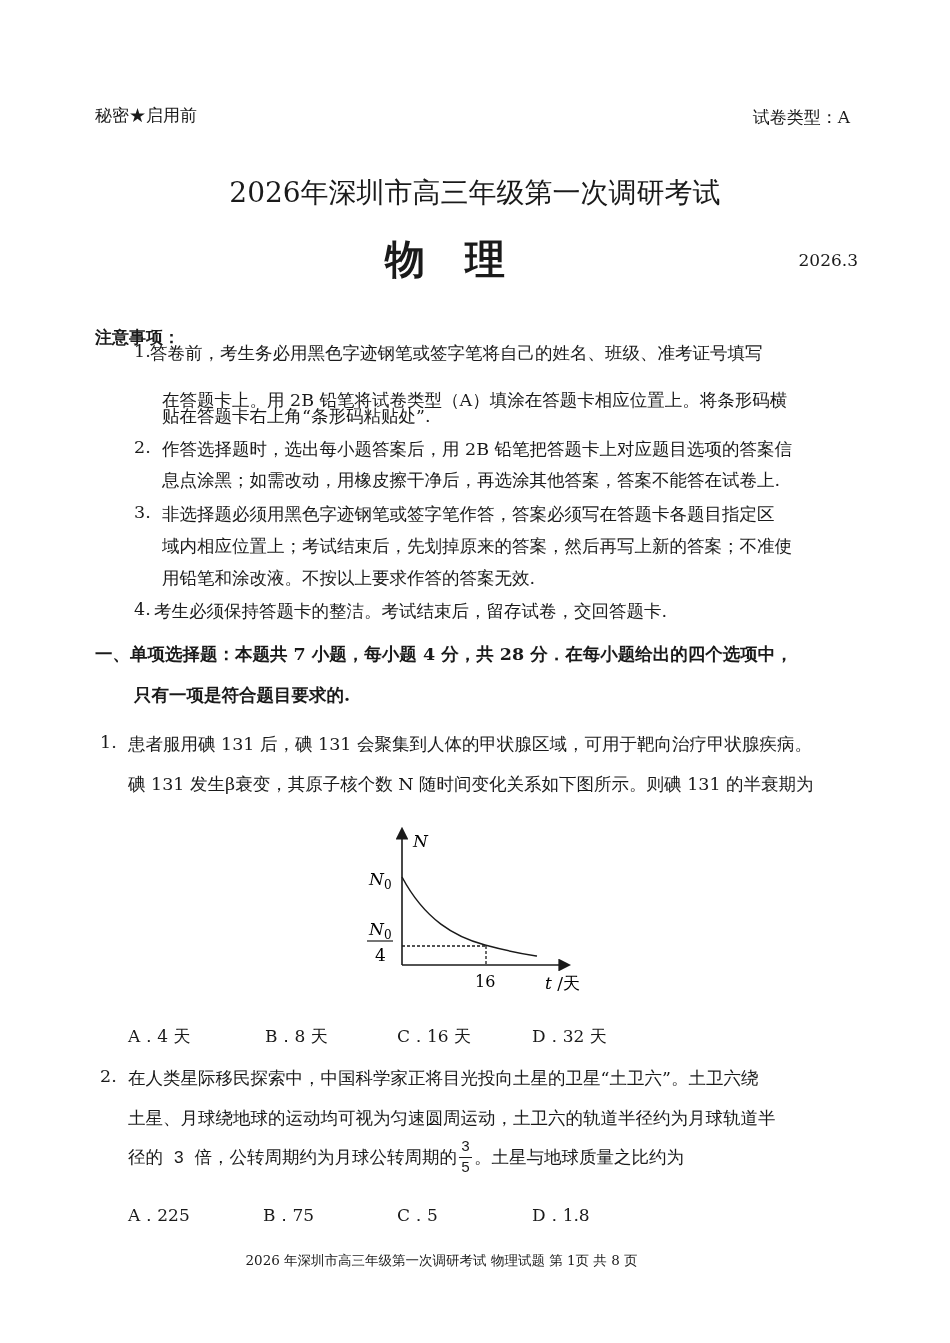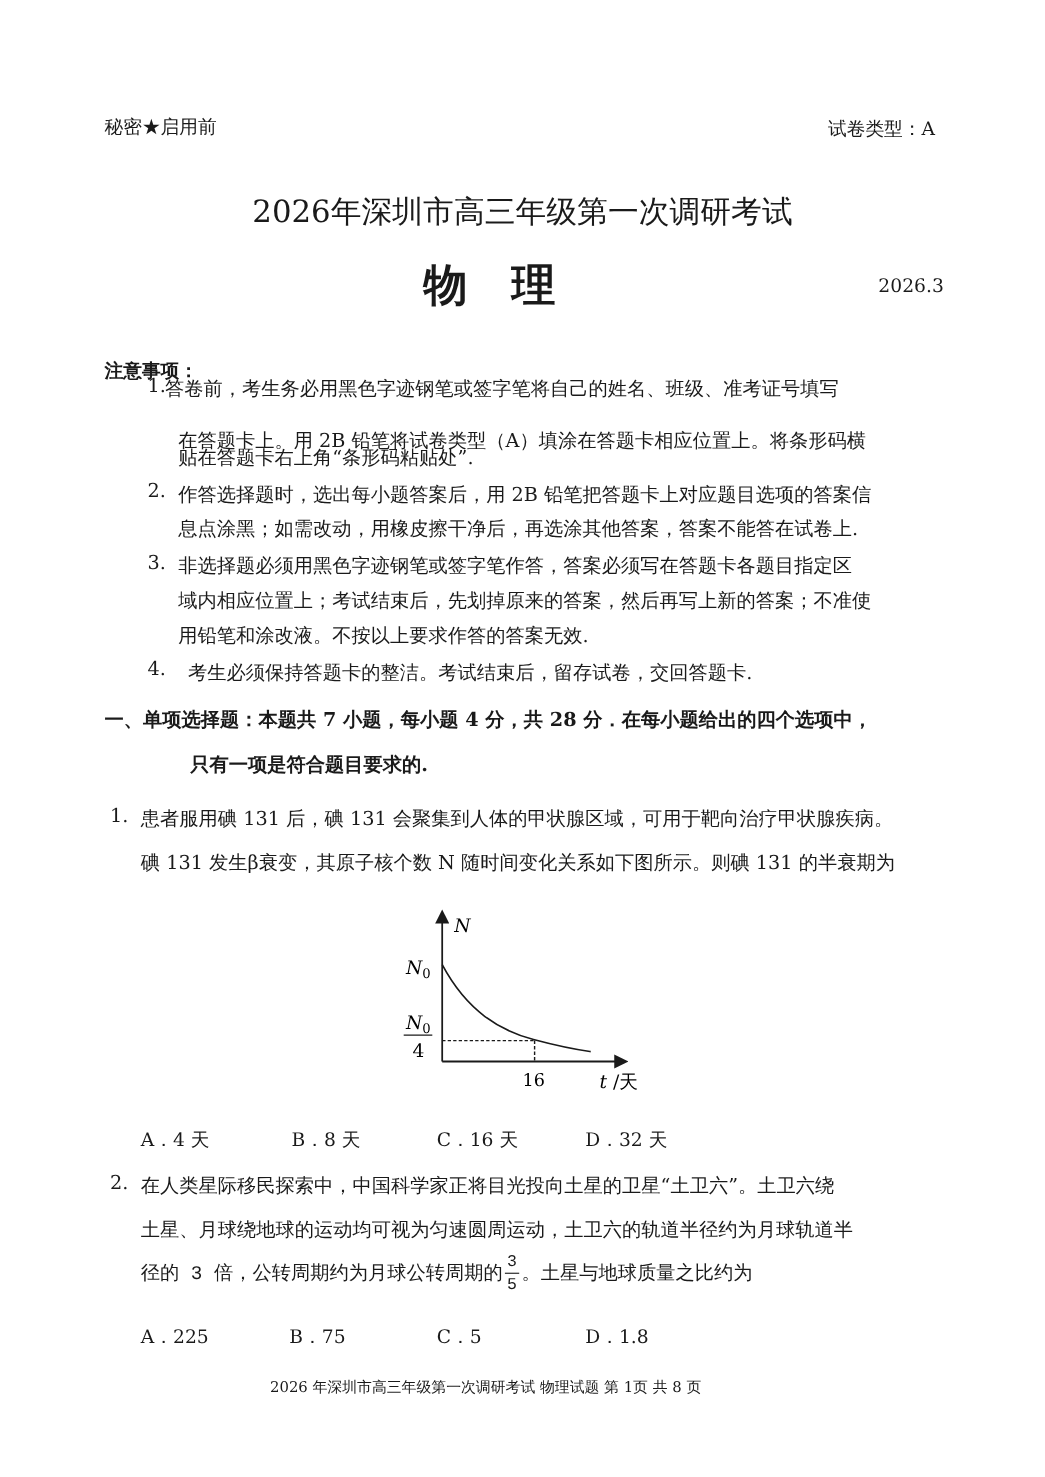--- a/index.html
+++ b/index.html
@@ -41,24 +41,24 @@
 <div class="abs line" style="left:134px;top:437px;">2.</div>
 <div class="abs line" style="left:162px;top:437px;">作答选择题时，选出每小题答案后，用 2B 铅笔把答题卡上对应题目选项的答案信</div>
 <div class="abs line" style="left:162px;top:468px;">息点涂黑；如需改动，用橡皮擦干净后，再选涂其他答案，答案不能答在试卷上.</div>
 
 <div class="abs line" style="left:134px;top:502px;">3.</div>
 <div class="abs line" style="left:162px;top:502px;">非选择题必须用黑色字迹钢笔或签字笔作答，答案必须写在答题卡各题目指定区</div>
 <div class="abs line" style="left:162px;top:534px;">域内相应位置上；考试结束后，先划掉原来的答案，然后再写上新的答案；不准使</div>
 <div class="abs line" style="left:162px;top:566px;">用铅笔和涂改液。不按以上要求作答的答案无效.</div>
 
 <div class="abs line" style="left:134px;top:599px;">4.</div>
-<div class="abs line" style="left:171px;top:599px;">考生必须保持答题卡的整洁。考试结束后，留存试卷，交回答题卡.</div>
+<div class="abs line" style="left:154px;top:599px;">考生必须保持答题卡的整洁。考试结束后，留存试卷，交回答题卡.</div>
 
 <div class="abs line bold" style="left:95px;top:642px;">一、单项选择题：本题共 7 小题，每小题  4  分，共 28 分．在每小题给出的四个选项中，</div>
-<div class="abs line bold" style="left:134px;top:683px;margin-left:39px;">只有一项是符合题目要求的.</div>
+<div class="abs line bold" style="left:134px;top:683px;">只有一项是符合题目要求的.</div>
 
 <div class="abs line" style="left:100px;top:732px;">1.</div>
 <div class="abs line" style="left:128px;top:732px;">患者服用碘 131 后，碘 131 会聚集到人体的甲状腺区域，可用于靶向治疗甲状腺疾病。</div>
 <div class="abs line" style="left:128px;top:772px;">碘 131 发生β衰变，其原子核个数 N 随时间变化关系如下图所示。则碘 131 的半衰期为</div>
 
 <svg class="abs" style="left:355px;top:825px;" width="250" height="170" viewBox="0 0 250 170">
   <defs>
     <marker id="arr" markerWidth="8" markerHeight="8" refX="6" refY="4" orient="auto">
       <path d="M0,0 L8,4 L0,8 z" fill="#1a1a1a"></path>
     </marker>

